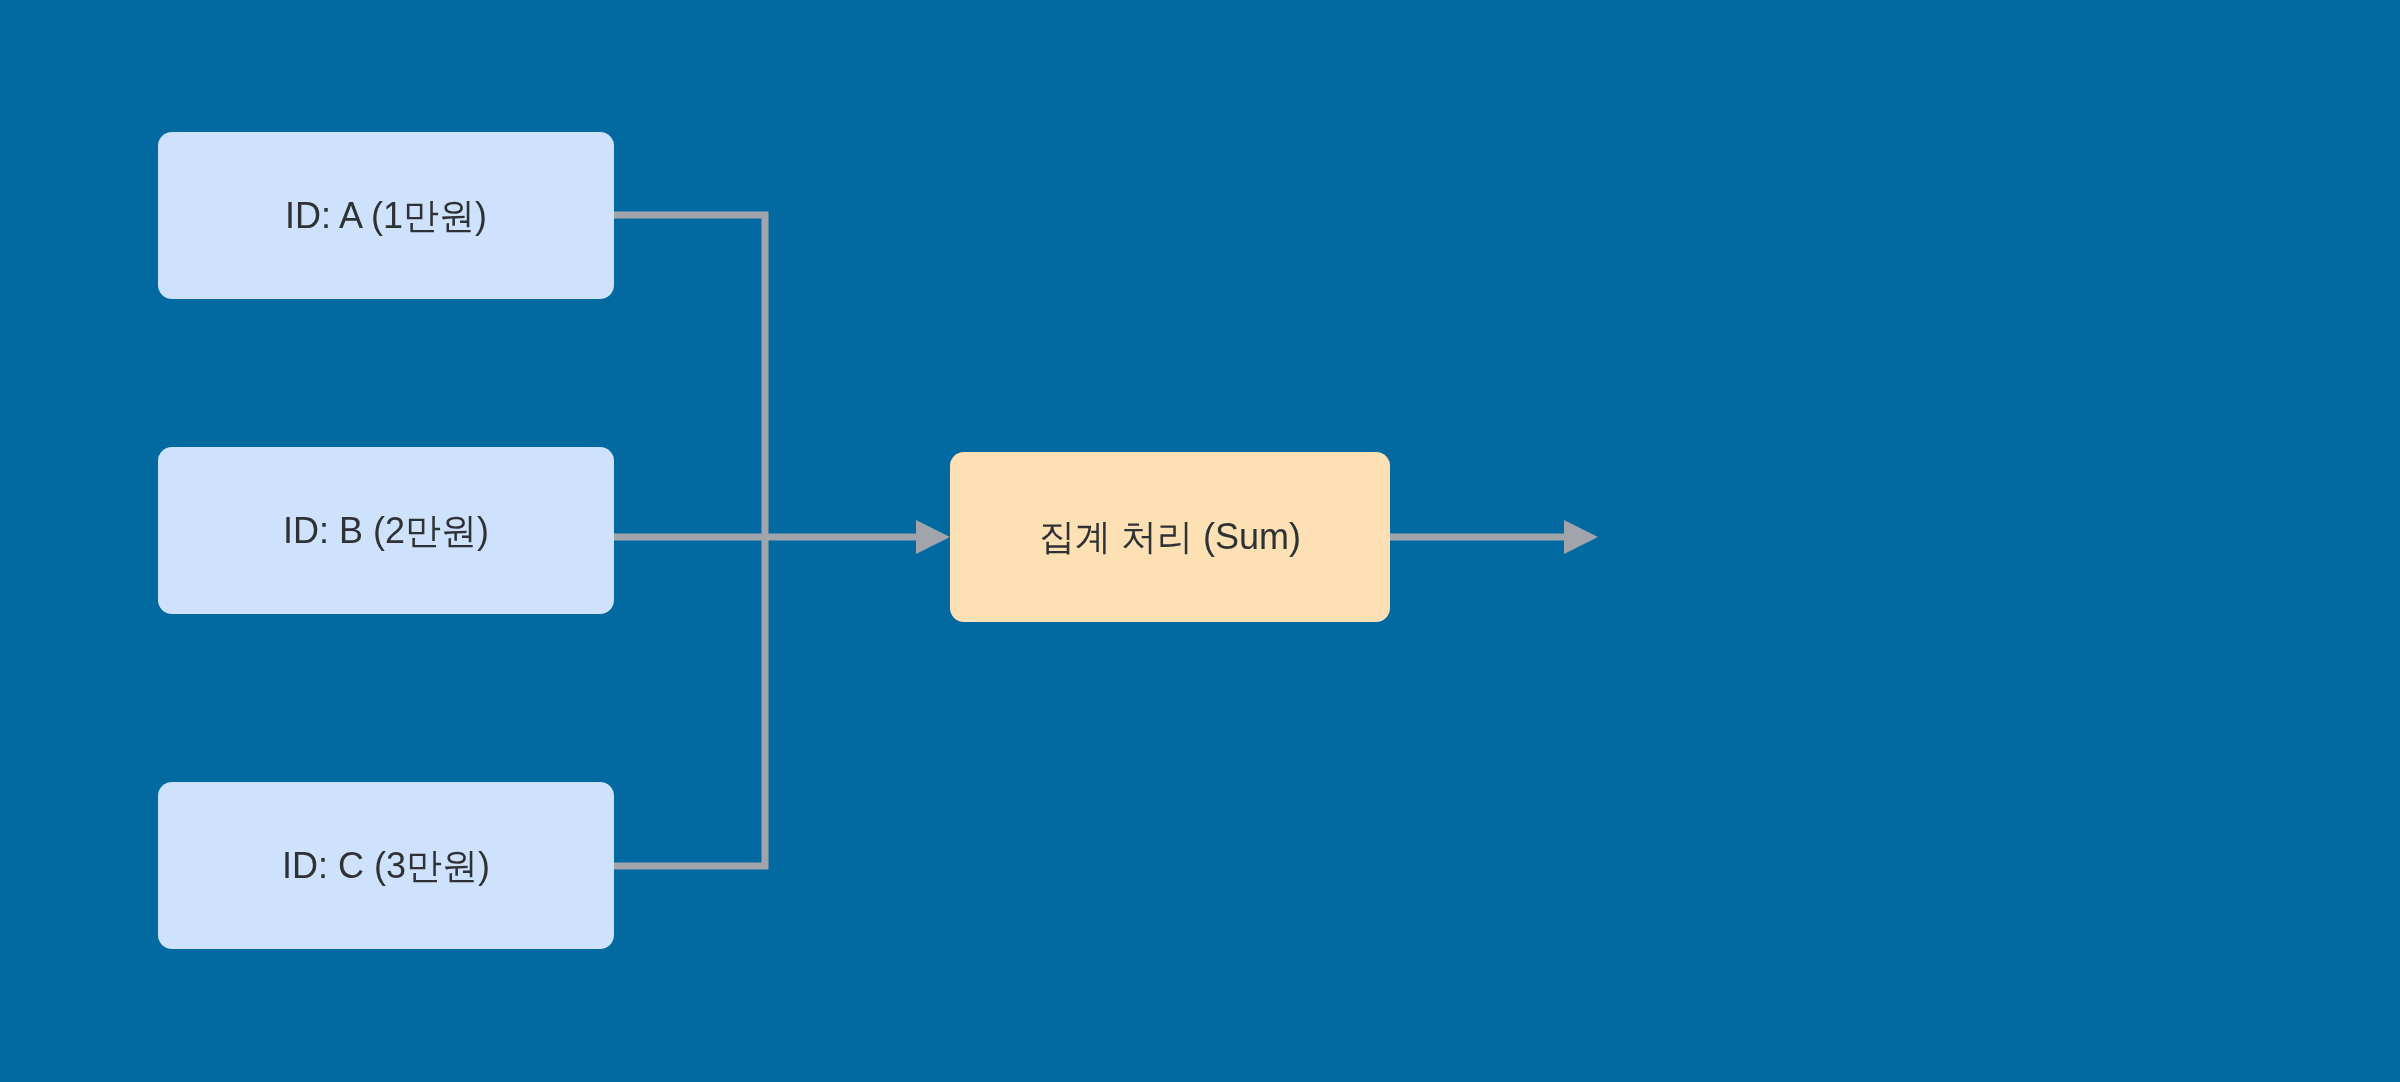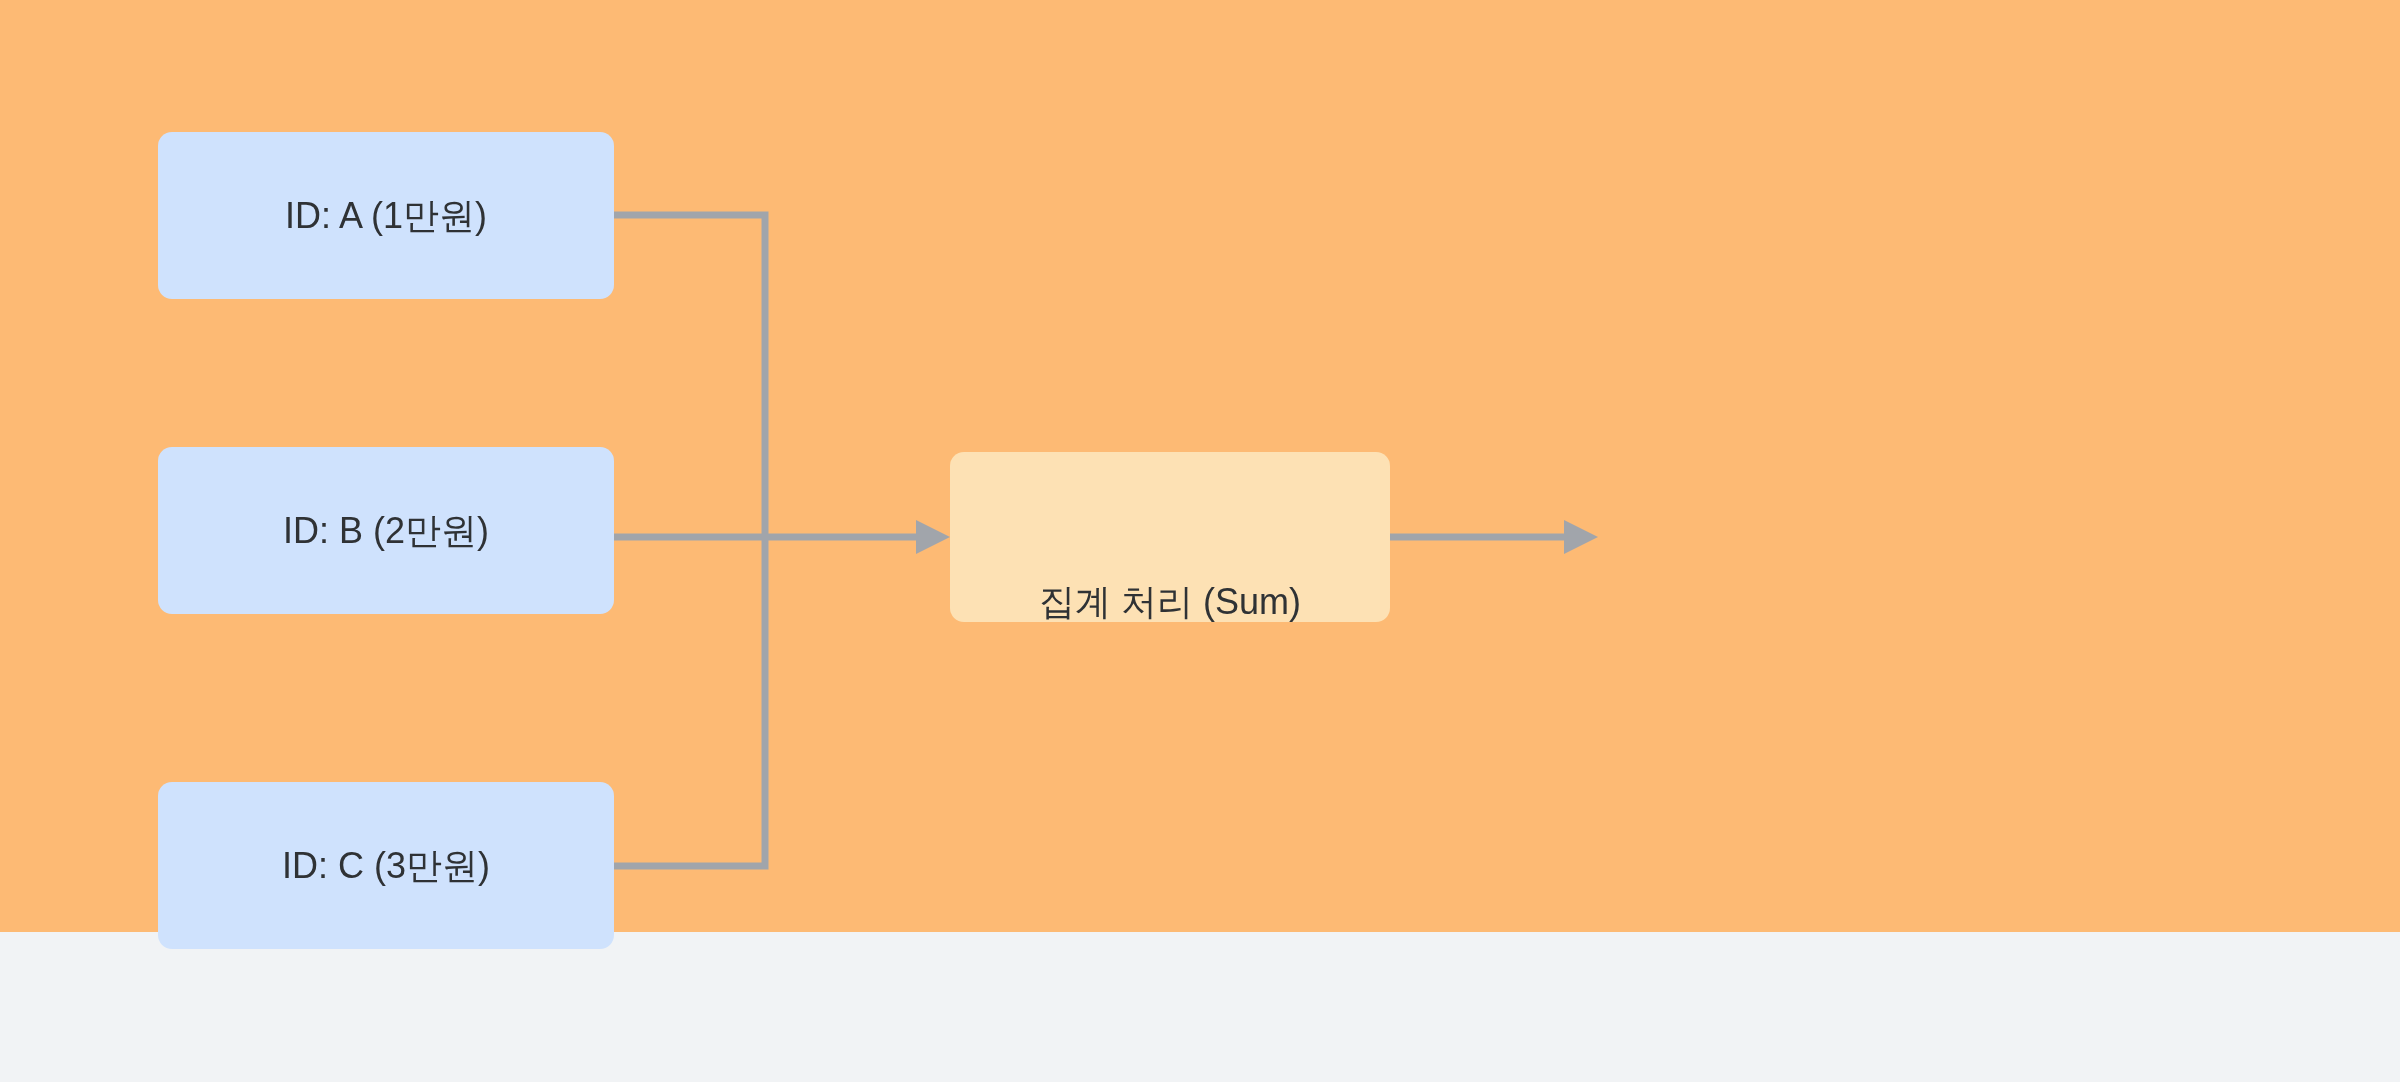--- a/index.html
+++ b/index.html
@@ -10,22 +10,22 @@
   body {
     width: 2400px;
     height: 1082px;
     background: #f1f3f5;
     font-family: "Liberation Sans", "DejaVu Sans", sans-serif;
     overflow: hidden;
   }
   #canvas {
     position: relative;
     width: 2400px;
-    height: 932px;
-    background: #fdba74;
+    height: 1082px;
+    background: #0369a1;
   }
   .edges {
     position: absolute;
     left: 0;
     top: 0;
     width: 2400px;
     height: 1082px;
     pointer-events: none;
   }
   .node {
@@ -39,21 +39,21 @@
     padding: 0 18px;
   }
   .node-label {
     font-size: 36px;
     line-height: 1.15;
     color: #2f3235;
     letter-spacing: 0px;
     white-space: nowrap;
   }
   .node.source  { background: #cfe2fd; }
-  .node.process { background: #fde1b4; align-items: flex-end; }
+  .node.process { background: #fde1b4; }
   .node.result  { background: #fcd4d4; }
 
   
   #node-a { left: 158px; top: 132px;  width: 456px; height: 167px; }
   #node-b { left: 158px; top: 447px;  width: 456px; height: 167px; }
   #node-c { left: 158px; top: 782px;  width: 456px; height: 167px; }
   #node-sum { left: 950px; top: 452px; width: 440px; height: 170px; }
   #node-total { left: 1598px; top: 452px; width: 645px; height: 172px; }
 </style>
 </head>

